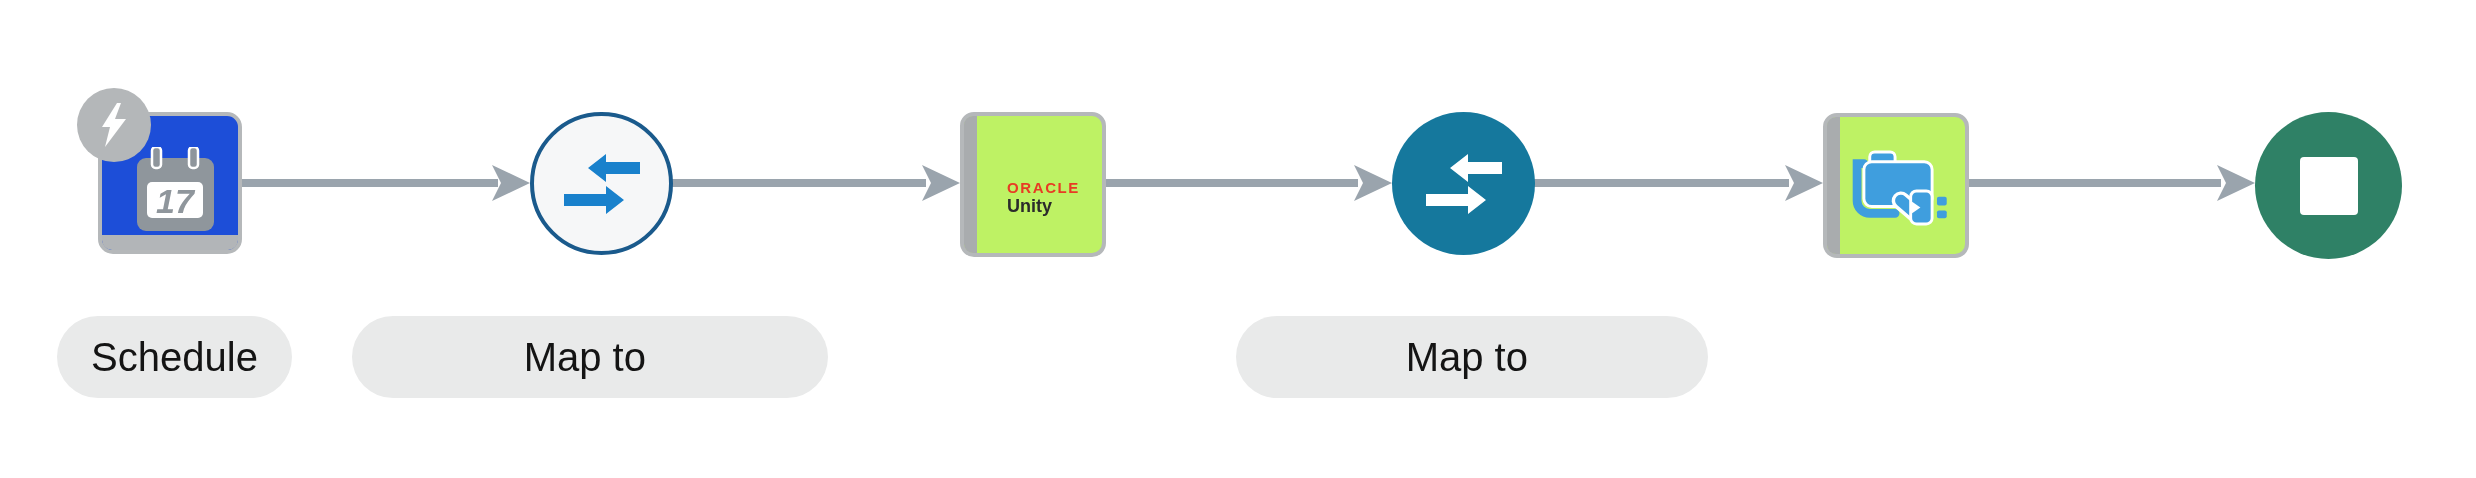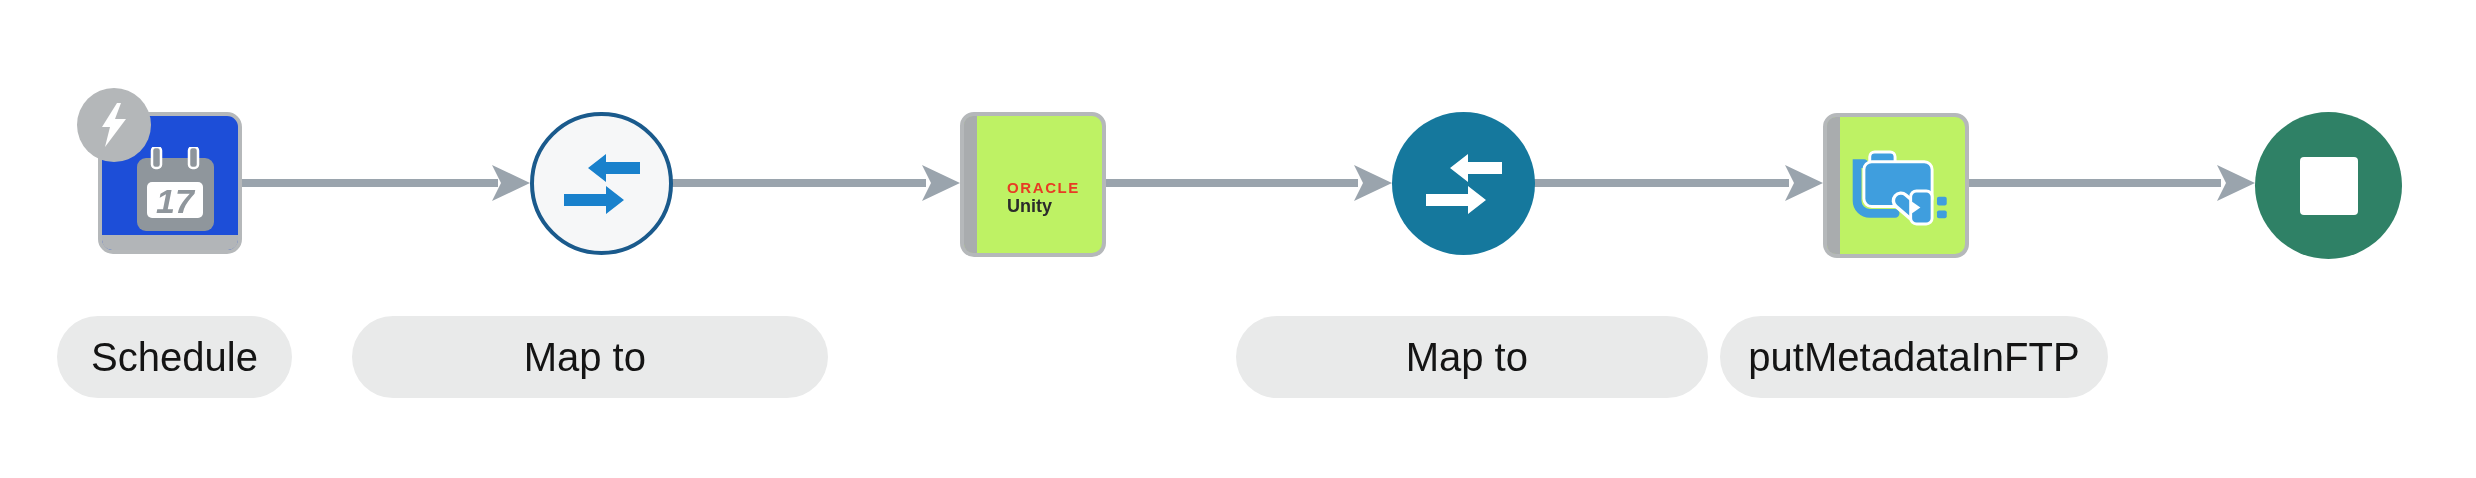--- a/index.html
+++ b/index.html
@@ -128,17 +128,14 @@
 
   <div class="pill" style="left:352px;width:476px;">
     <b>Map to</b>
   </div>
 
 
   <div class="pill" style="left:1236px;width:472px;">
     <b>Map to</b>
   </div>
 
-  <div class="pill" style="left:1720px;width:388px;">
-    <span>putMetadataInFTP</span>
-  </div>
 
 </div>
 
 </body></html>

